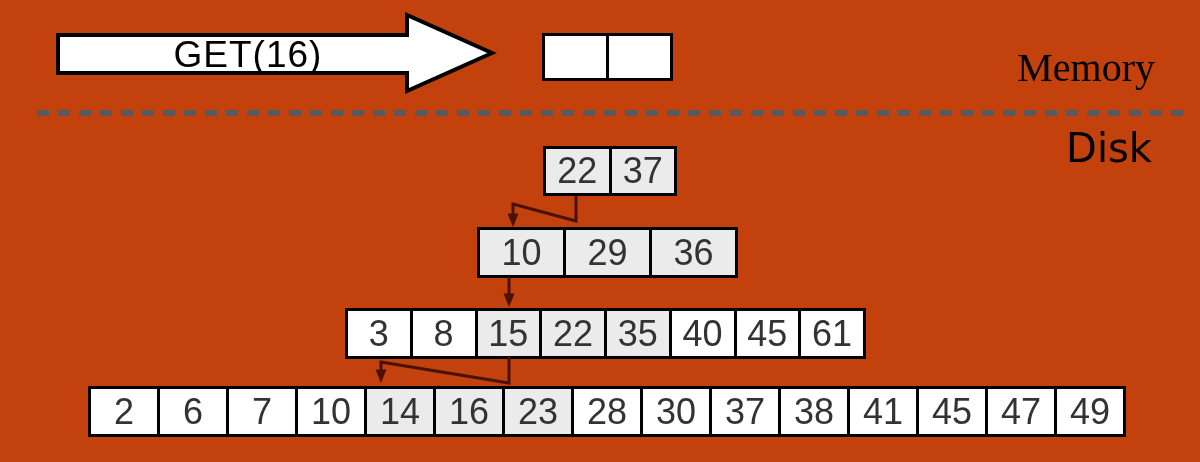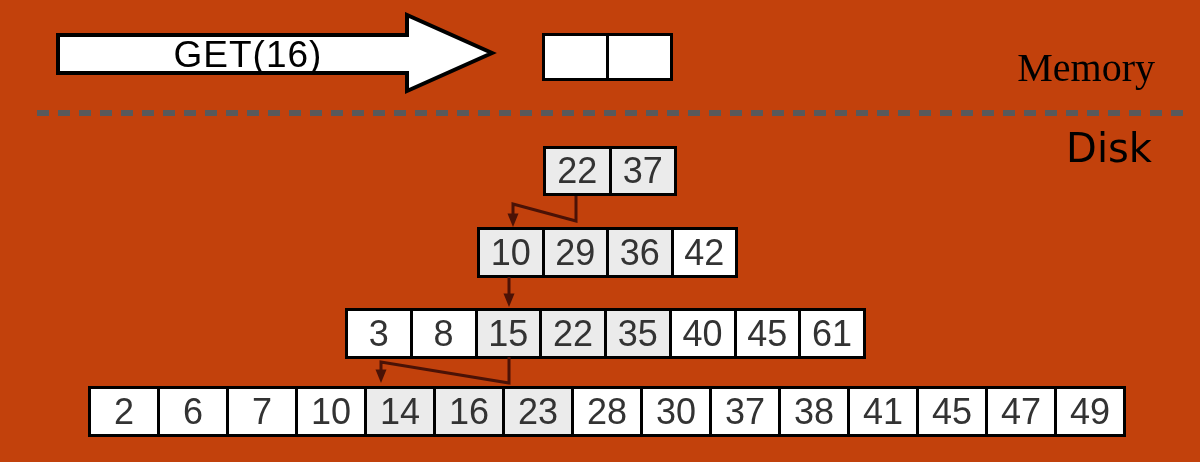--- a/index.html
+++ b/index.html
@@ -57,21 +57,20 @@
   <div class="side-label disk-label">Disk</div>
 
   <div class="row lvl0">
       <div class="cell" style="background: rgb(235, 235, 235);">22</div>
       <div class="cell" style="background: rgb(235, 235, 235);">37</div>
     </div>
   <div class="row lvl1">
       <div class="cell" style="background: rgb(235, 235, 235);">10</div>
       <div class="cell" style="background: rgb(235, 235, 235);">29</div>
       <div class="cell" style="background: rgb(235, 235, 235); text-align: right;">36</div>
-      <div class="cell">42</div>
     </div>
   <div class="row lvl2">
       <div class="cell">3</div>
       <div class="cell">8</div>
       <div class="cell" style="background: rgb(235, 235, 235);">15</div>
       <div class="cell" style="background: rgb(235, 235, 235);">22</div>
       <div class="cell" style="background: rgb(235, 235, 235);">35</div>
       <div class="cell">40</div>
       <div class="cell">45</div>
       <div class="cell">61</div>

